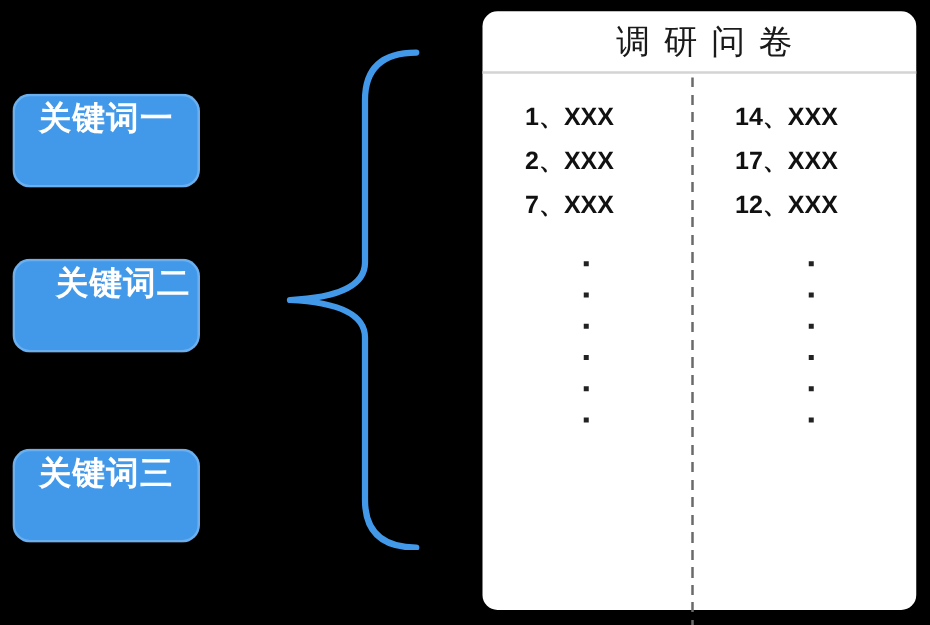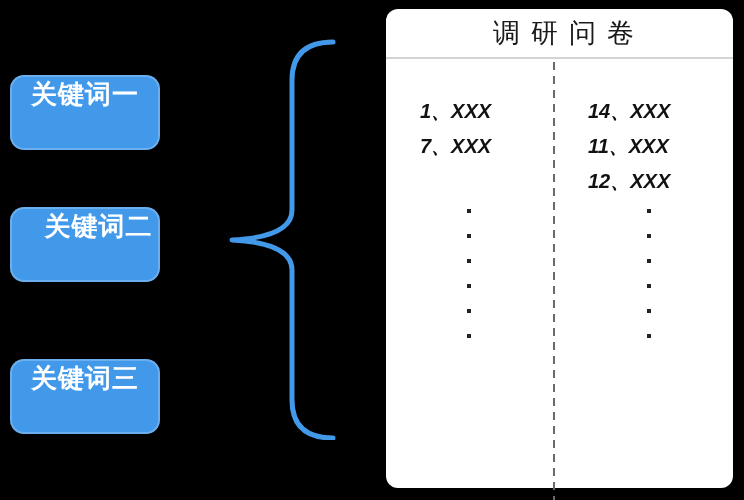--- a/index.html
+++ b/index.html
@@ -70,21 +70,21 @@
     position:absolute;
     left:167px;top:53px;
     width:2px;height:446px; 
     background:repeating-linear-gradient(
       to bottom,
       var(--dash) 0px, var(--dash) 8px,
       transparent 8px, transparent 14px);
   }
   .qcol{
     position:absolute;
-    top:91px;width:140px;font-style:italic;
+    top:74px;width:140px;
   }
   .qcol-left{left:34px;}
   .qcol-right{left:202px;}
   .q{
     height:22px;line-height:22px;
     margin-bottom:13px;
     font-size:20px;font-weight:bold;
     color:var(--ink);
     white-space:nowrap;
   }
@@ -125,26 +125,27 @@
              Q 67,403 108,403" fill="none" stroke="#4299EA" stroke-width="5" stroke-linecap="round" stroke-linejoin="round"></path>
   </svg>
 
   <div class="panel">
     <div class="panel-title">调研问卷</div>
     <div class="title-sep"></div>
     <div class="dashed-divider"></div>
 
     <div class="qcol qcol-left">
       <div class="q">1、XXX</div>
+      <div class="q">2、XXX</div>
       <div class="q">7、XXX</div>
     </div>
 
     <div class="qcol qcol-right">
       <div class="q">14、XXX</div>
-      <div class="q">11、XXX</div>
+      <div class="q">17、XXX</div>
       <div class="q">12、XXX</div>
     </div>
 
     <div class="dots dots-left">
         <div class="dot"></div>
         <div class="dot"></div>
         <div class="dot"></div>
         <div class="dot"></div>
         <div class="dot"></div>
         <div class="dot"></div>

